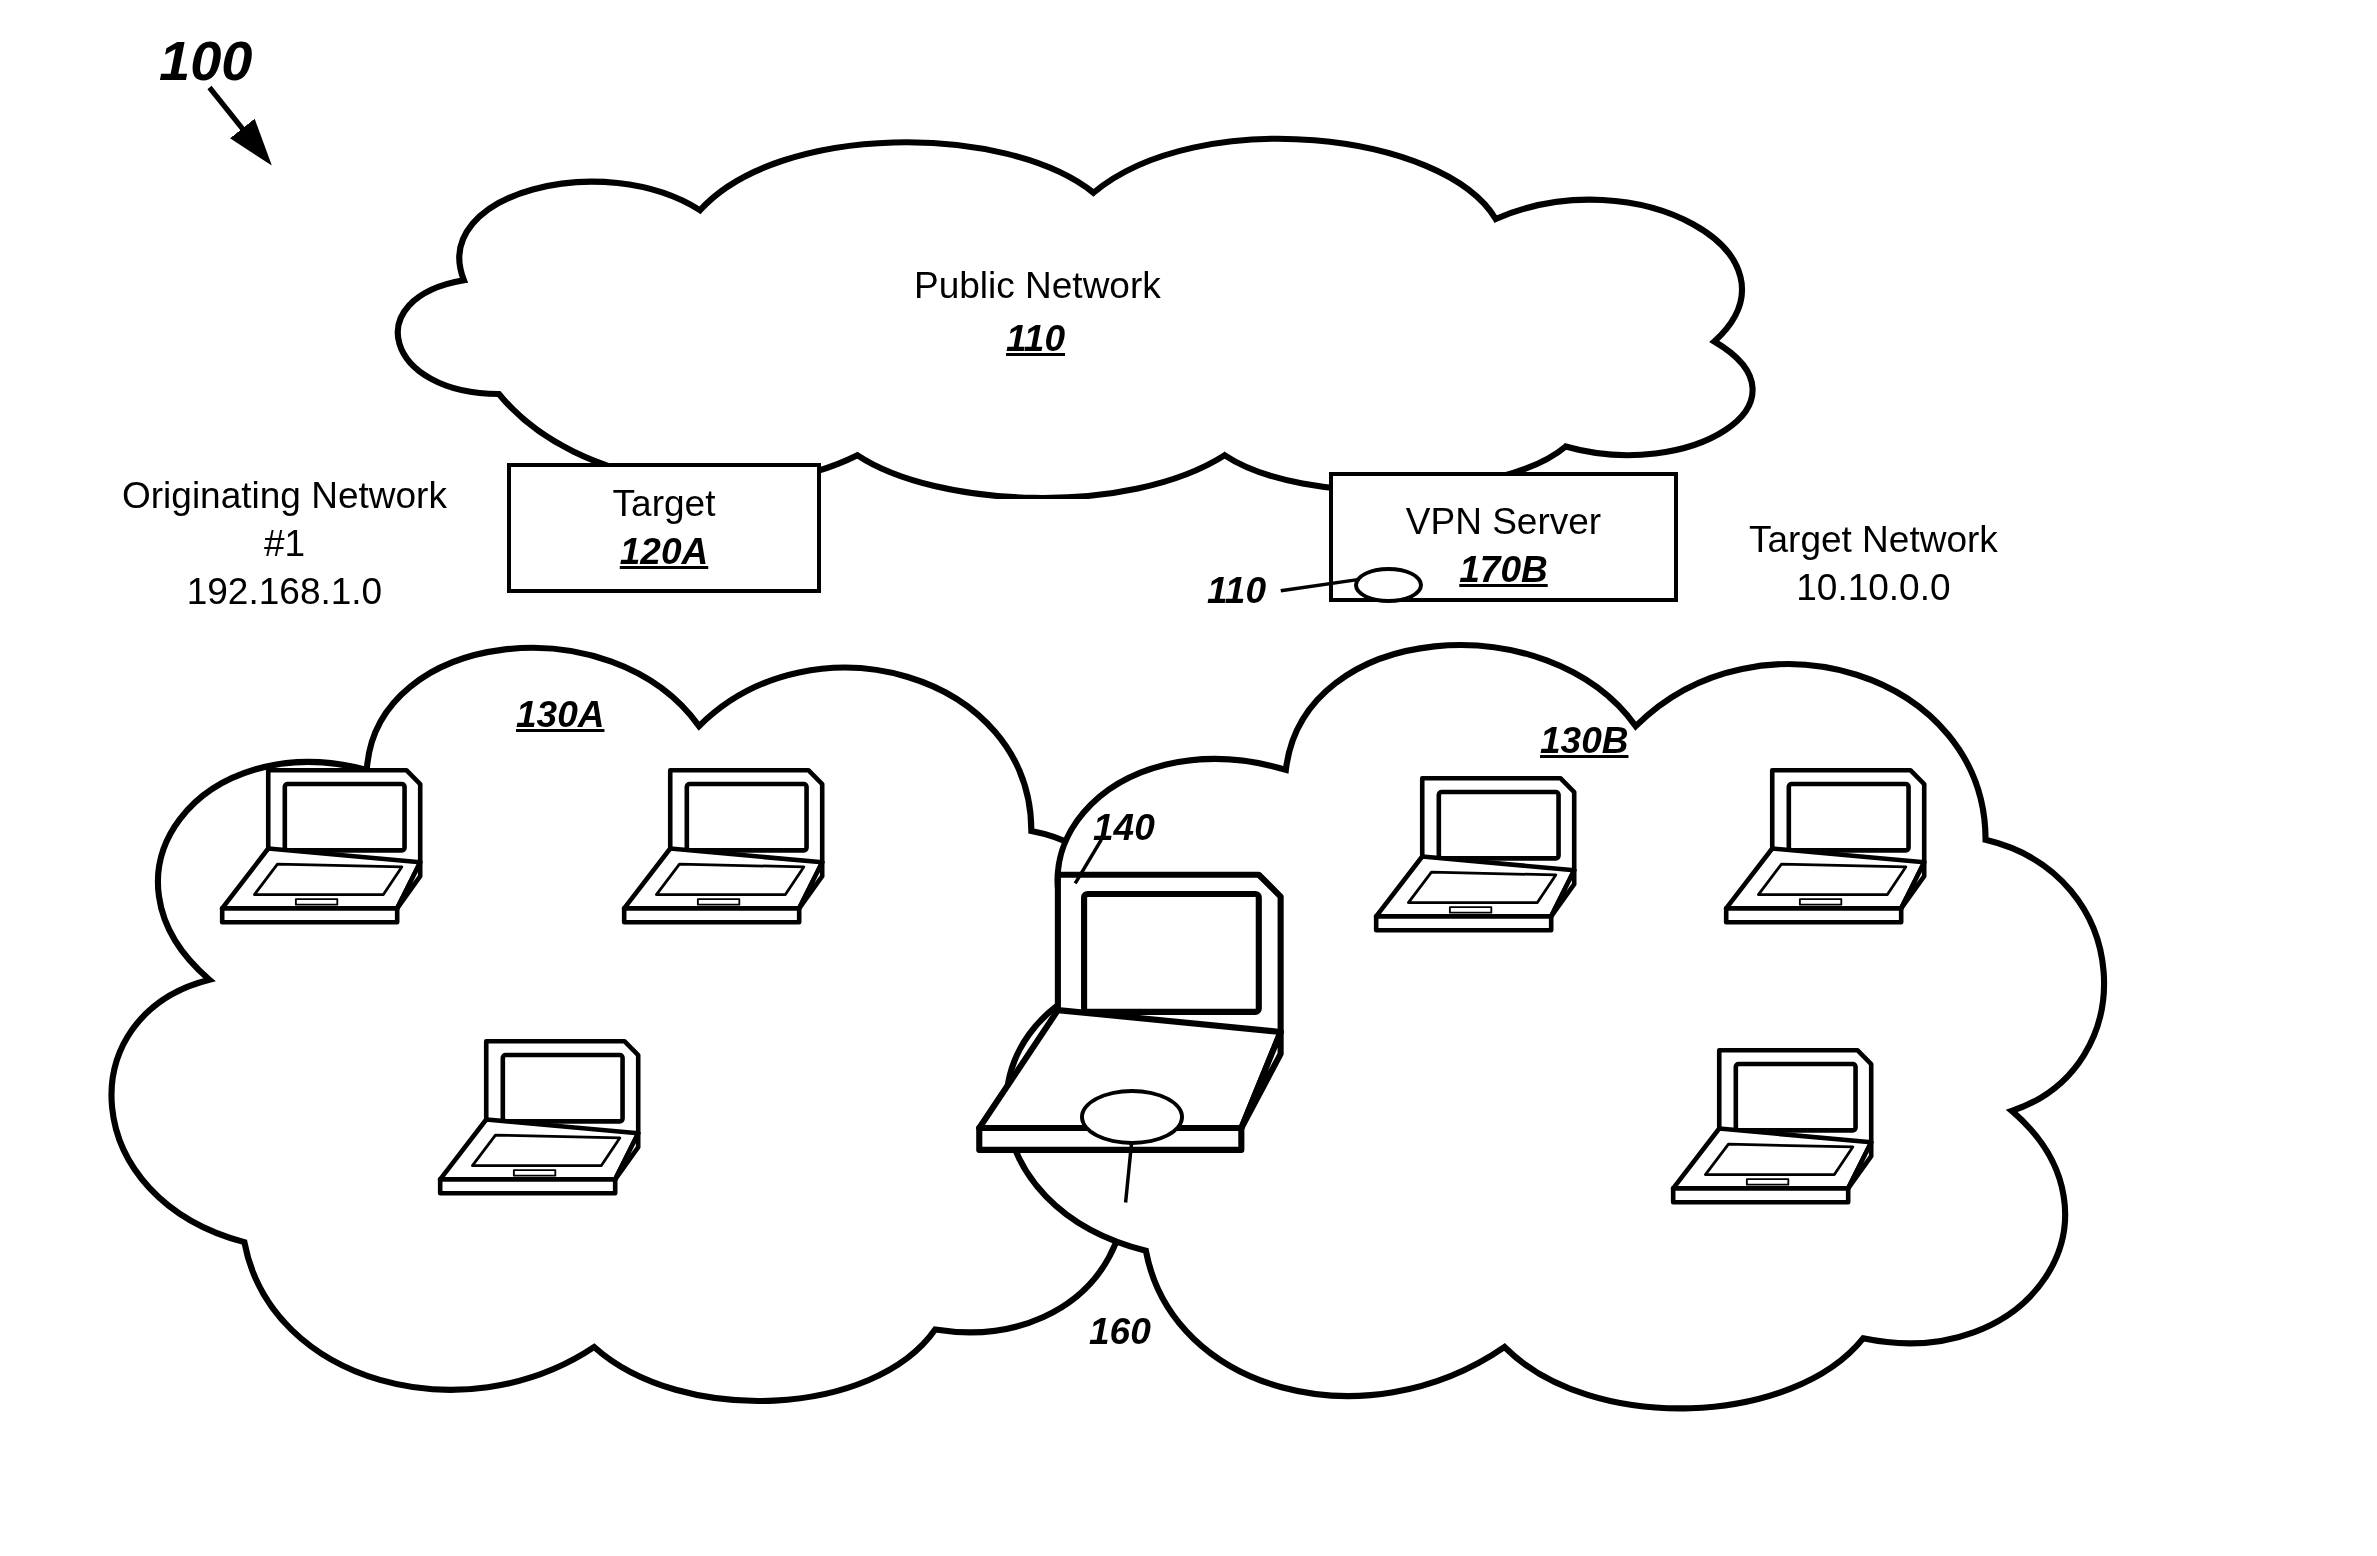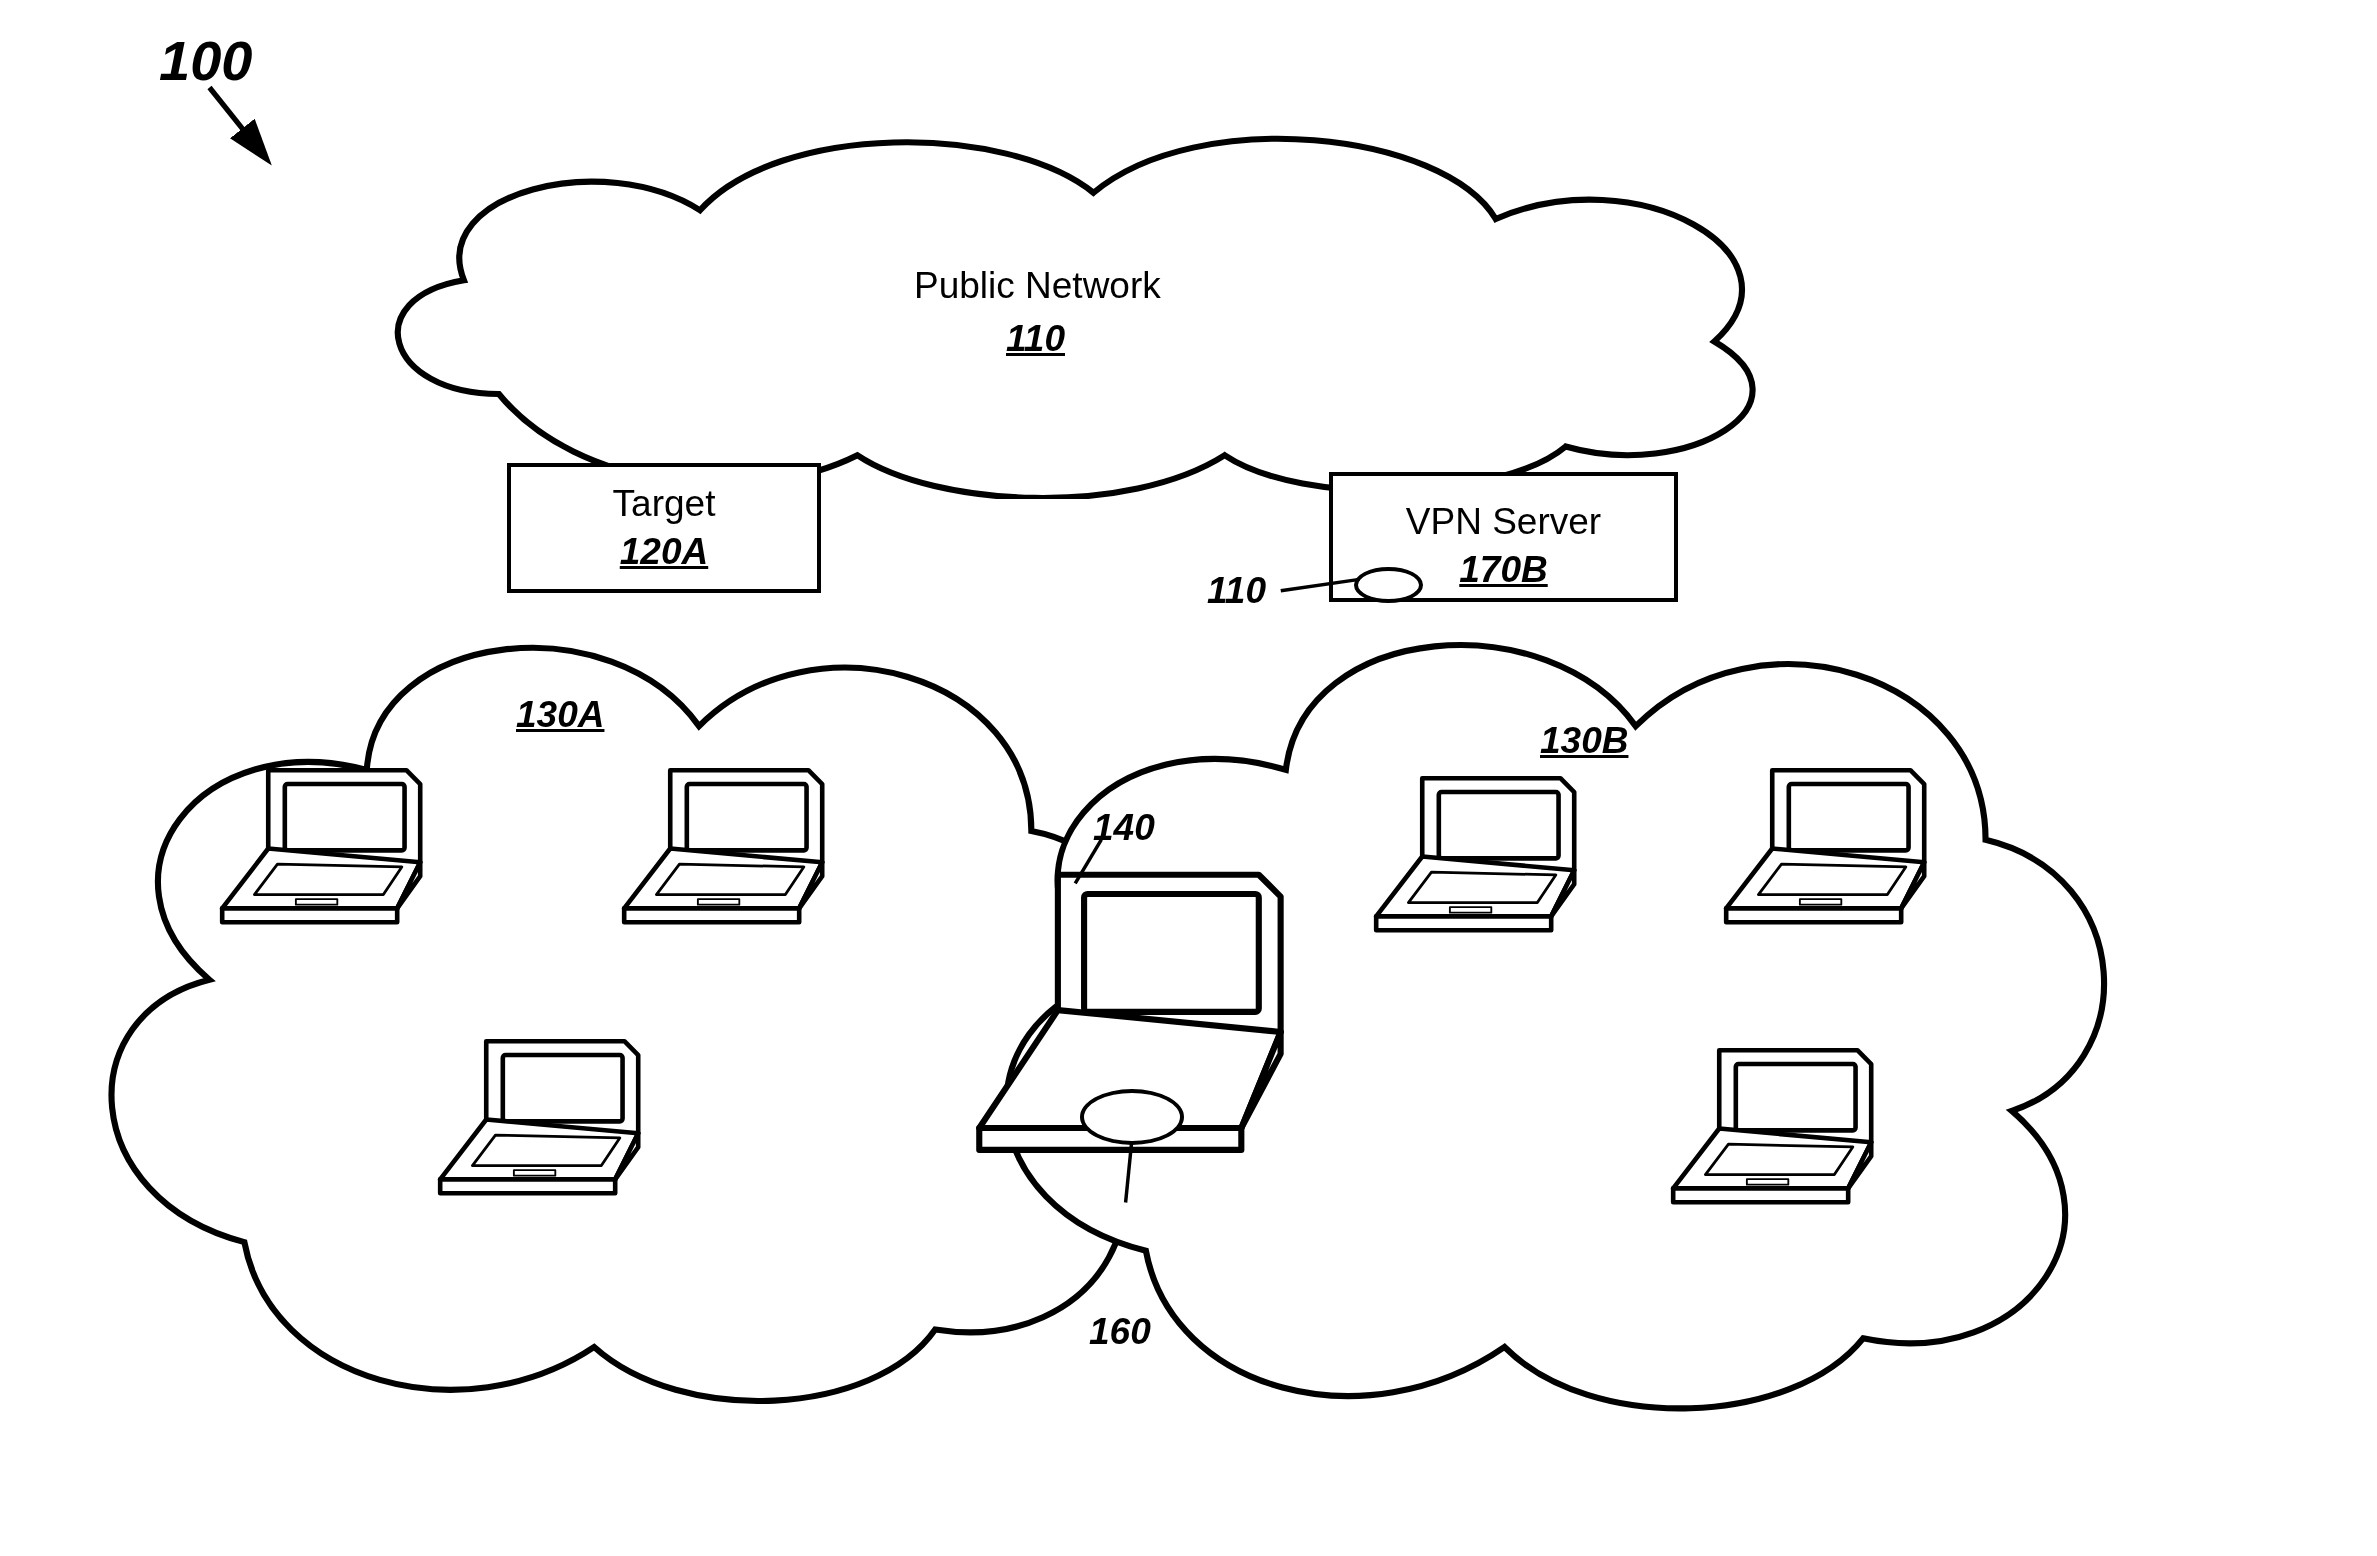--- a/index.html
+++ b/index.html
@@ -121,21 +121,26 @@
     <div class="label" style="position:static;margin-top:18px;">VPN Server</div>
     <div class="label ref" style="position:static;">170B</div>
   </div>
 
   <div class="ell150" style="left:1354px; top:567px;"></div>
   <svg style="position:absolute; left:1272px; top:560px; width:105px; height:44px;" viewBox="0 0 120 50" width="105" height="44">
     <line x1="10" y1="35" x2="100" y2="22" stroke="#000" stroke-width="4"></line>
   </svg>
   <div class="label ref-nou" style="left:1207px; top:567px;">110</div>
 
-
+  <div class="label" style="left:122px; top:472px; text-align:center;">Originating Network
+#1
+192.168.1.0</div>
+
+  <div class="label" style="left:1749px; top:516px; text-align:center;">Target Network
+10.10.0.0</div>
 
   <div class="label ref" style="left:516px; top:691px;">130A</div>
   <div class="label ref" style="left:1504px; top:717px;margin-left:36px;">130B</div>
 
   <svg width="0" height="0" style="position:absolute">
     <defs>
       <g id="laptopSmall">
         <g stroke="#000" stroke-width="5" fill="#fff" stroke-linejoin="round">
           <path d="M60,10 L210,10 L225,25 L225,110 L75,110 L60,95 Z"></path>
           <rect x="78" y="25" width="130" height="72" rx="3"></rect>

